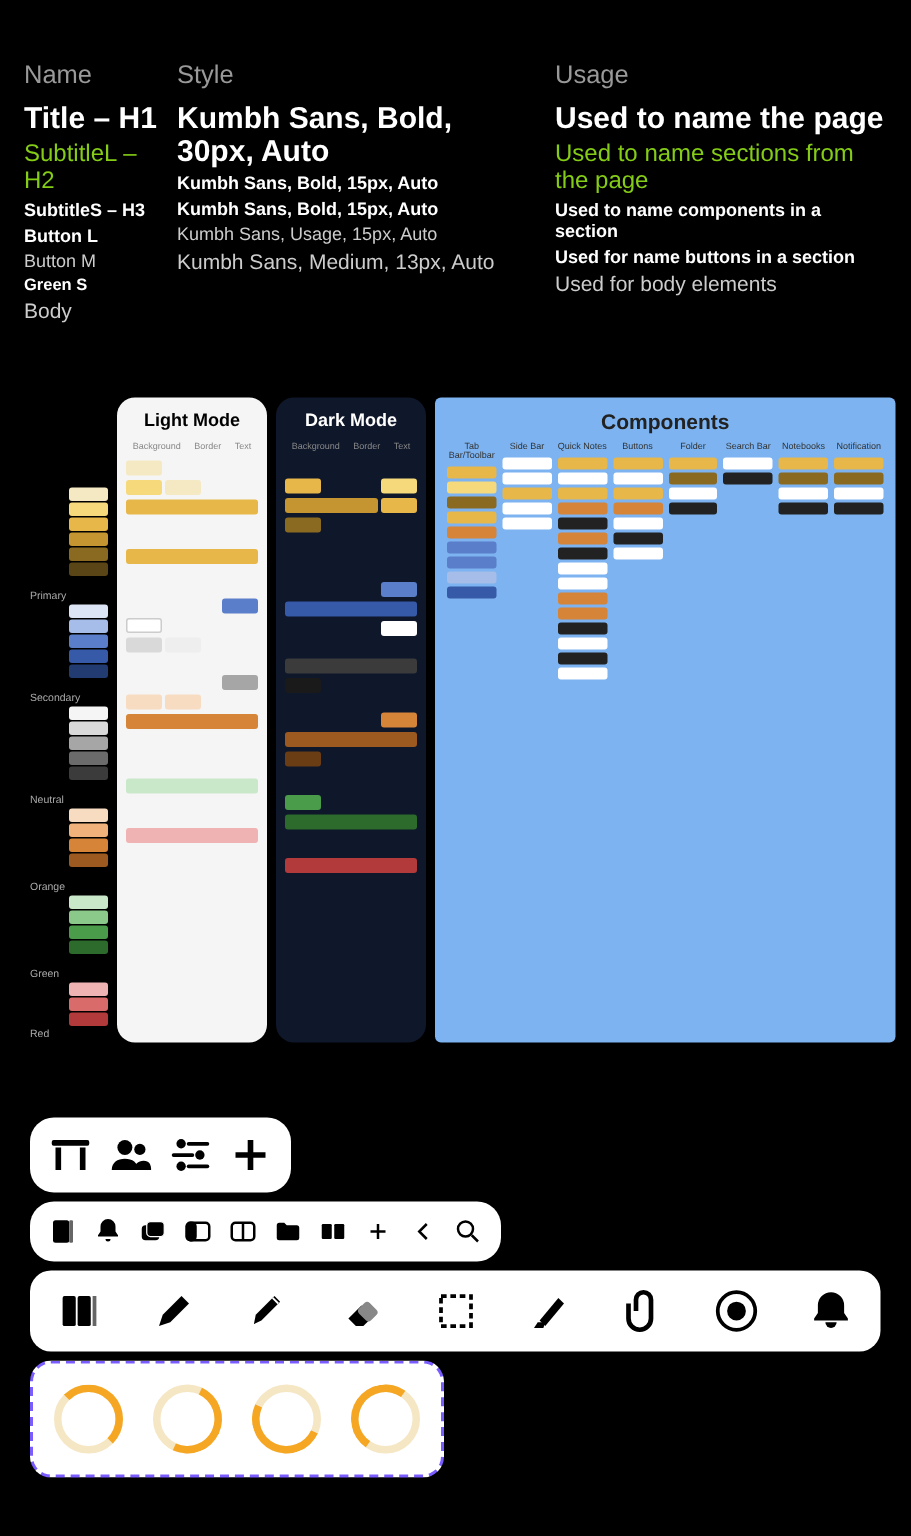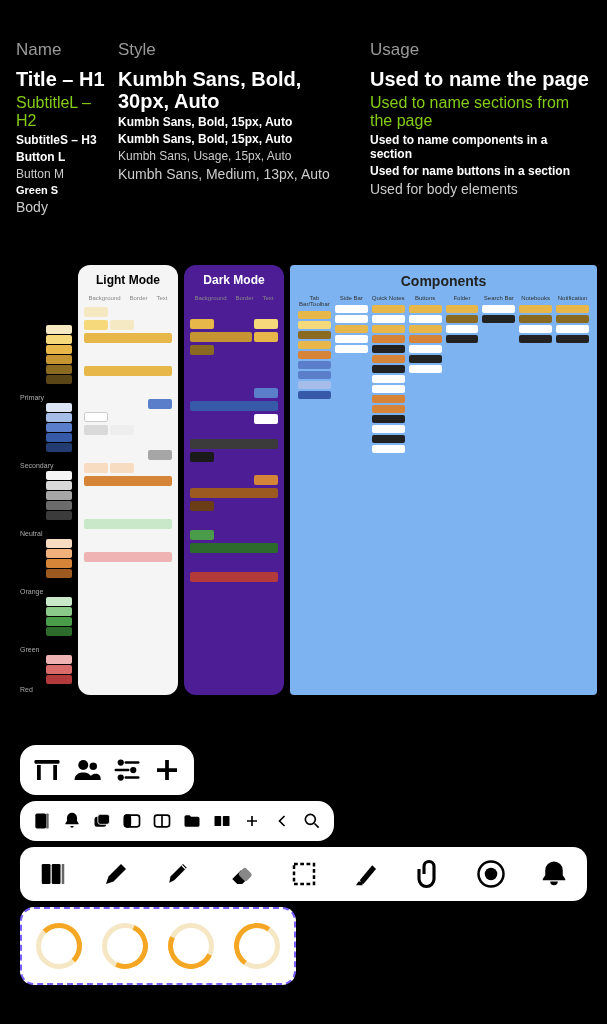--- a/index.html
+++ b/index.html
@@ -17,21 +17,21 @@
 .btnS{font-weight:700;font-size:11px;color:#fff;margin-top:3px}
 .body-t{font-weight:400;font-size:14px;color:#ccc;margin-top:3px}
 
 .panels{display:flex;gap:6px;margin:0 0 50px 10px}
 .color-labels{flex:0 0 52px;padding-top:60px;font-size:7px}
 .color-label{font-size:7px;color:#aaa;margin:2px 0}
 .swatch-col{display:flex;flex-direction:column;gap:1px;align-items:flex-end}
 .sw{width:26px;height:9px;border-radius:2px;font-size:5px;display:flex;align-items:center;justify-content:center;color:#000}
 .mode-panel{flex:0 0 100px;border-radius:12px;padding:8px 6px}
 .light{background:#f5f5f5;color:#000}
-.dark{background:#4c1d95;color:#fff}
+.dark{background:#0f172a;color:#fff}
 .panel-title{font-weight:700;font-size:12px;text-align:center;margin-bottom:8px}
 .sub-headers{display:flex;font-size:6px;justify-content:space-around;margin-bottom:6px;color:#888}
 .swatch-row{display:flex;gap:2px;margin-bottom:3px;flex-wrap:wrap}
 .chip{height:10px;border-radius:2px;font-size:5px;display:flex;align-items:center;justify-content:center;padding:0 4px;min-width:24px}
 
 .components{flex:1;background:#7cb3f0;border-radius:4px;padding:8px}
 .comp-title{font-weight:700;font-size:14px;text-align:center;color:#222;margin-bottom:6px}
 .comp-cols{display:flex;gap:4px;font-size:5px}
 .comp-col{flex:1;display:flex;flex-direction:column;gap:2px}
 .comp-col-h{font-size:6px;color:#333;margin-bottom:2px;text-align:center}

